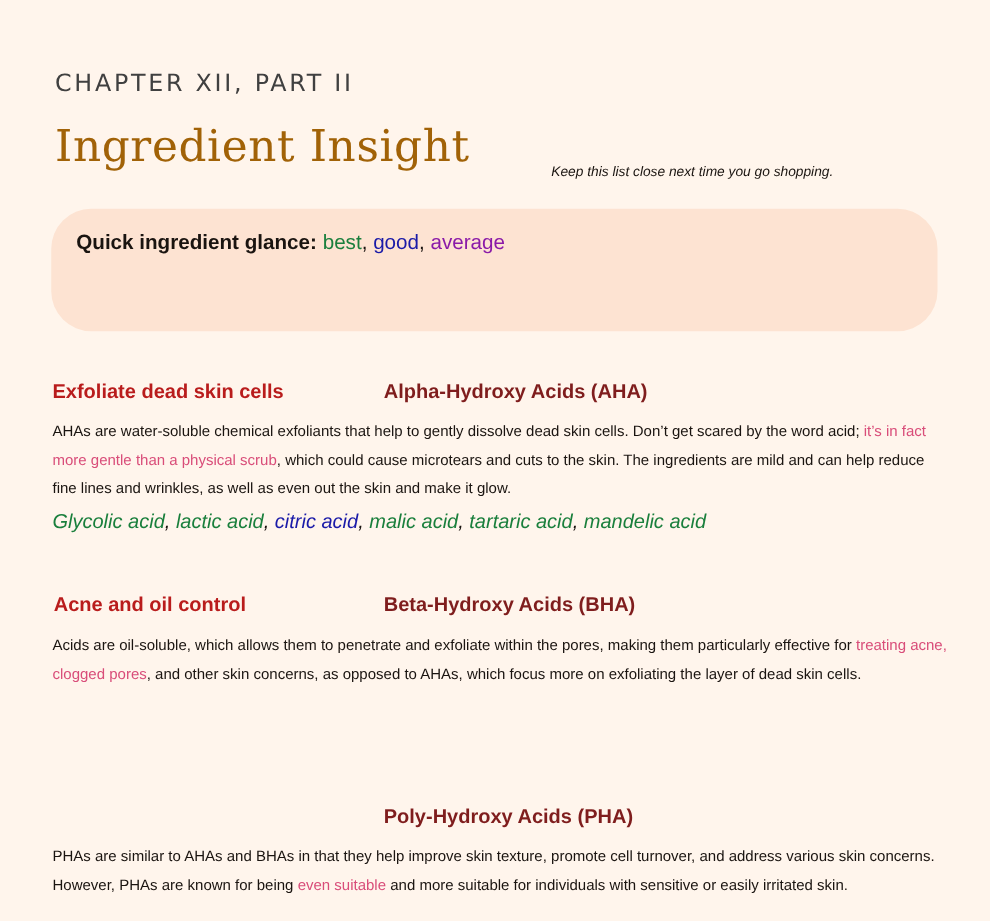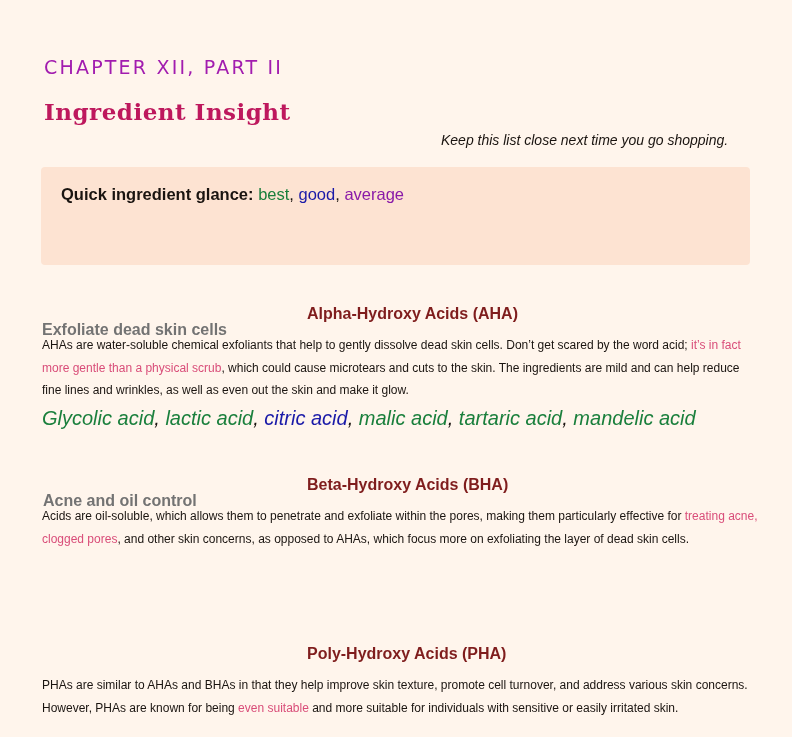--- a/index.html
+++ b/index.html
@@ -5,49 +5,49 @@
   html, body { margin: 0; padding: 0; }
   body {
     width: 792px; height: 737px; overflow: hidden;
     background: #fff5ec;
     font-family: "Liberation Sans", sans-serif;
     color: #1a1410;
     position: relative;
   }
   .chapter {
     position: absolute; left: 44px; top: 56px;
-    font-size: 19px; letter-spacing: 2.2px; color: #a21caf;
+    font-size: 19px; letter-spacing: 2.2px; color: #404040;
     font-family: "DejaVu Sans", sans-serif; font-weight: normal;
   }
   .title {
     position: absolute; left: 44px; top: 98px;
-    font-size: 23px; font-weight: bold; color: #be185d;
+    font-size: 35px; font-weight: normal; color: #a16207;
     font-family: "DejaVu Serif", serif; letter-spacing: 0.5px;
   }
   .tagline {
     position: absolute; left: 441px; top: 132px;
-    font-size: 14px; font-style: italic; color: #1a1410;
+    font-size: 11px; font-style: italic; color: #1a1410;
   }
   .glance-box {
     position: absolute; left: 41px; top: 167px; width: 709px; height: 98px;
-    background: #fde3d2; border-radius: 4px; box-sizing: border-box;
+    background: #fde3d2; border-radius: 32px; box-sizing: border-box;
     padding: 16px 20px 0 20px; font-size: 16.5px; line-height: 22px;
   }
   .glance-box .label { font-weight: bold; }
   .disclaimer { font-style: italic; }
   .c-best { color: #1a7f3c; }
   .c-good { color: #1a1aa8; }
   .c-avg { color: #8a1aa8; }
   .c-hl { color: #d94d79; }
   .section { position: absolute; left: 42px; width: 720px; }
   .sec-head { position: relative; height: 22px; font-size: 16px; font-weight: bold; }
-  .sec-goal { position: absolute; left: 0; top: 16px; color: #737373; }
+  .sec-goal { position: absolute; left: 0; top: 0; color: #b91c1c; }
   .sec-acid { position: absolute; left: 265px; top: 0; color: #7f1d1d; }
   .sec-body { margin-top: 7px; font-size: 12px; line-height: 22.5px; color: #1a1410; width: 716px; }
-  .sec-list { margin-top: 5px; font-size: 20px; line-height: 22px; font-style: italic; color: #1a1410; }
+  .sec-list { margin-top: 5px; font-size: 16px; line-height: 22px; font-style: italic; color: #1a1410; }
 </style>
 </head>
 <body>
 
 <div class="chapter">CHAPTER XII, PART II</div>
 <div class="title">Ingredient Insight</div>
 <div class="tagline">Keep this list close next time you go shopping.</div>
 
 <div class="glance-box">
   <div>

